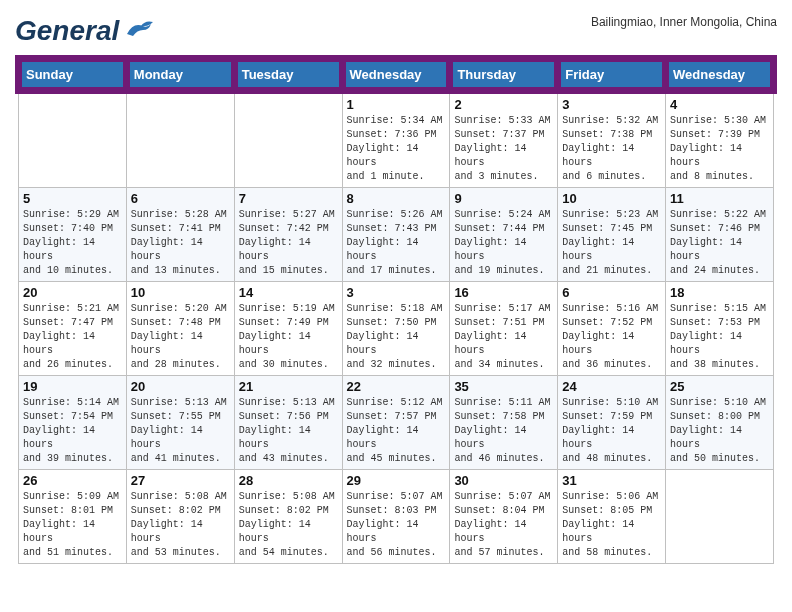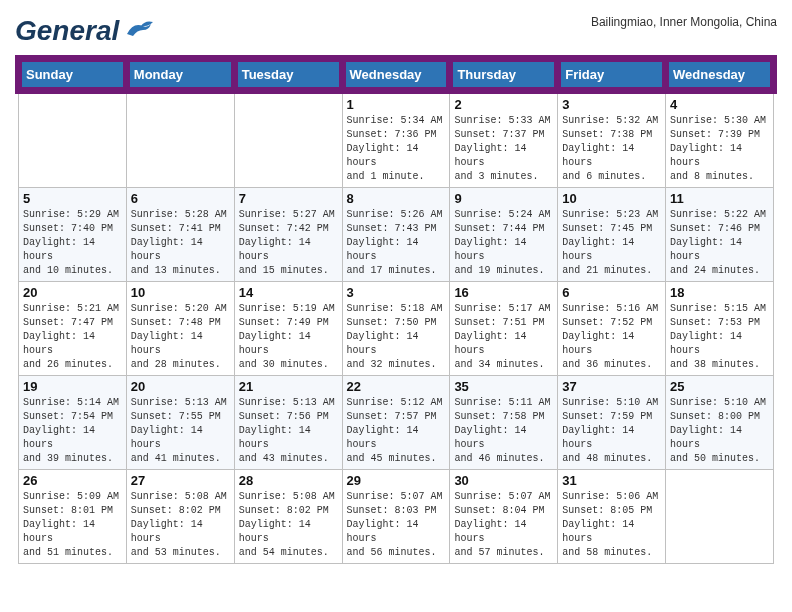--- a/index.html
+++ b/index.html
@@ -207,21 +207,21 @@
         </td>
         <td>
           <div class="day-number">22</div>
           <div class="day-info">Sunrise: 5:12 AM<br>Sunset: 7:57 PM<br>Daylight: 14 hours<br>and 45 minutes.</div>
         </td>
         <td>
           <div class="day-number">35</div>
           <div class="day-info">Sunrise: 5:11 AM<br>Sunset: 7:58 PM<br>Daylight: 14 hours<br>and 46 minutes.</div>
         </td>
         <td>
-          <div class="day-number">37</div>
+          <div class="day-number">24</div>
           <div class="day-info">Sunrise: 5:10 AM<br>Sunset: 7:59 PM<br>Daylight: 14 hours<br>and 48 minutes.</div>
         </td>
         <td>
           <div class="day-number">25</div>
           <div class="day-info">Sunrise: 5:10 AM<br>Sunset: 8:00 PM<br>Daylight: 14 hours<br>and 50 minutes.</div>
         </td>
       </tr>
       <tr>
         <td>
           <div class="day-number">26</div>

